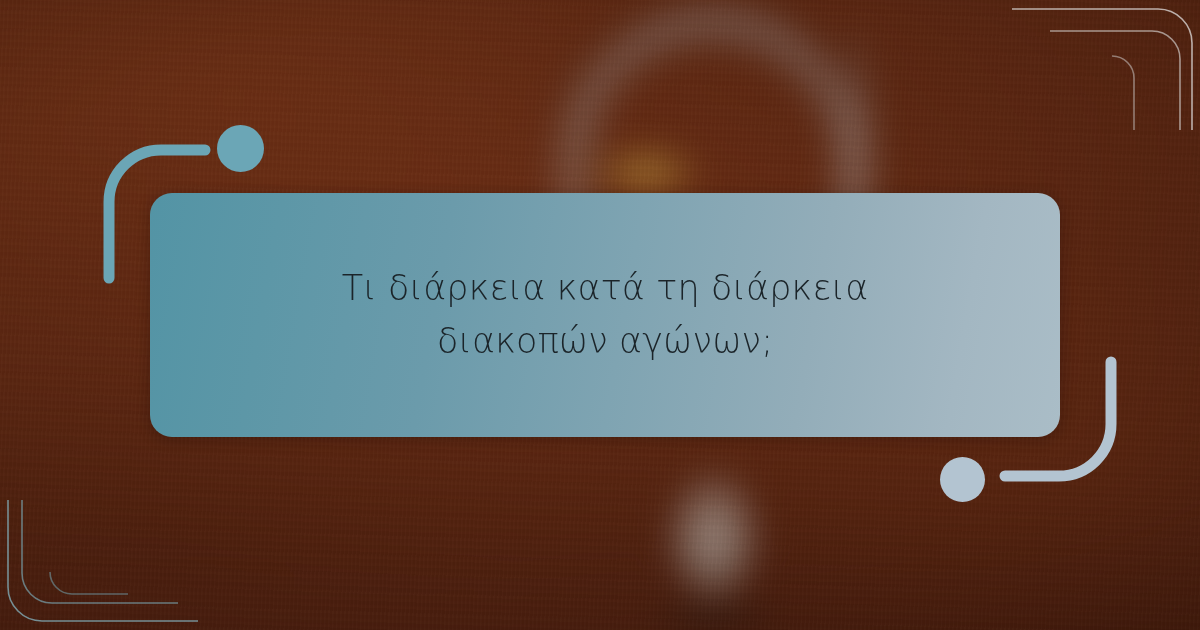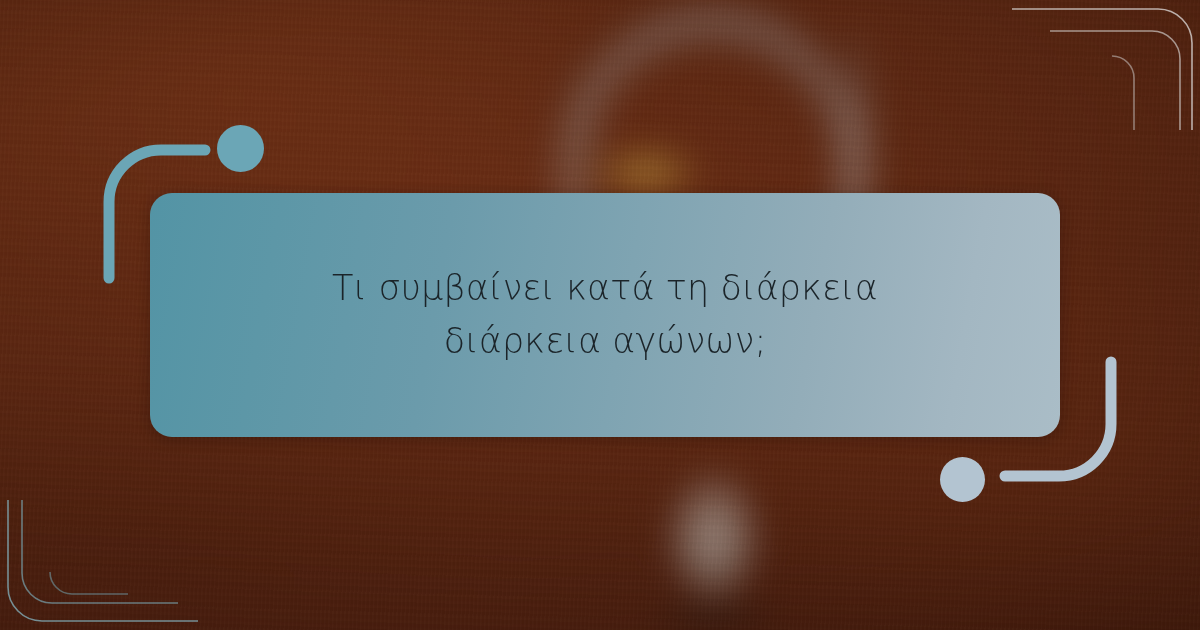--- a/index.html
+++ b/index.html
@@ -166,16 +166,16 @@
 
   <div class="deco-dot tl"></div>
 
   <svg class="deco br" width="130" height="150" viewBox="0 0 130 150">
     <path d="M116 12 V74 A52 52 0 0 1 64 126 H10" fill="none" stroke="#b3c4d1" stroke-width="11" stroke-linecap="round"></path>
   </svg>
 
   <div class="deco-dot br"></div>
 
   <div class="card">
-    <div class="card-text">Τι συμβαίνει κατά τη διάρκεια διάρκεια αγώνων;</div>
+    <div class="card-text">Τι διάρκεια κατά τη διάρκεια διακοπών αγώνων;</div>
   </div>
 
 </div>
 
 </body></html>

